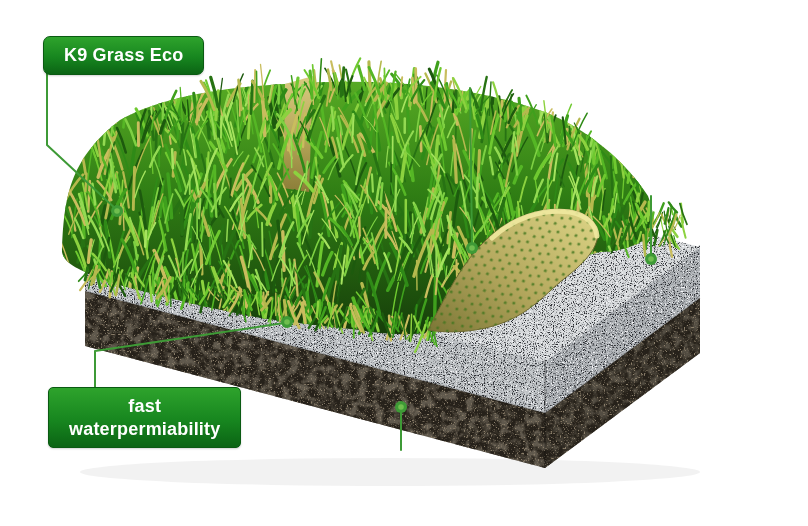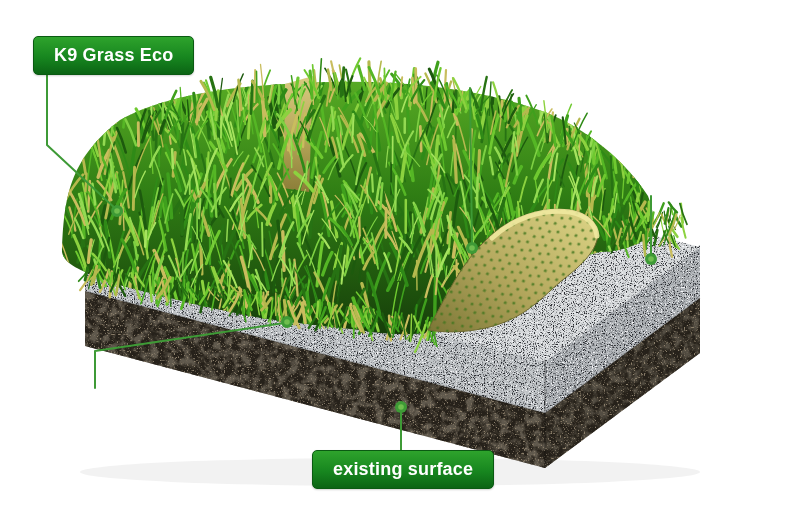--- a/index.html
+++ b/index.html
@@ -6,21 +6,21 @@
   .stage{position:relative;width:808px;height:526px;background:#ffffff;overflow:hidden;
          font-family:"Liberation Sans",sans-serif;}
   .stage svg{position:absolute;left:0;top:0;}
   .callout{position:absolute;display:inline-block;
     background:linear-gradient(180deg,#2ea32c 0%,#17861f 55%,#0b6414 100%);
     border:1px solid #0a5a12;border-radius:5px;
     color:#ffffff;font-weight:bold;font-size:18px;line-height:1.25;
     padding:7px 20px;text-align:center;letter-spacing:.2px;
     box-shadow:0 1px 2px rgba(0,0,0,.18);white-space:nowrap;}
   #co-perme{white-space:normal;max-width:160px;}
-  #co-k9{left:33px;top:36px;}
+  #co-k9{left:43px;top:36px;border-radius:7px;}
   #co-backing{left:421px;top:53px;}
   #co-drainage{left:597px;top:161px;}
   #co-perme{left:48px;top:387px;}
   #co-surface{left:312px;top:450px;}
 </style>
 </head>
 <body>
 
 <div class="stage">
 
@@ -1766,17 +1766,18 @@
     <g>
           <circle cx="401" cy="407" r="6" fill="#3e9a36"></circle>
           <circle cx="401" cy="407" r="2.8" fill="#6fbe4e"></circle>
         </g>
   </g>
 </svg>
 
 <div class="callout" id="co-k9">
   <span>K9 Grass Eco</span>
 </div>
-<div class="callout" id="co-surface">
-  <span>existing surface</span>
+<div class="callout" id="co-perme">
+  <span>fast</span><br>
+  <span>waterpermiability</span>
 </div>
 
 </div>
 
 </body></html>

